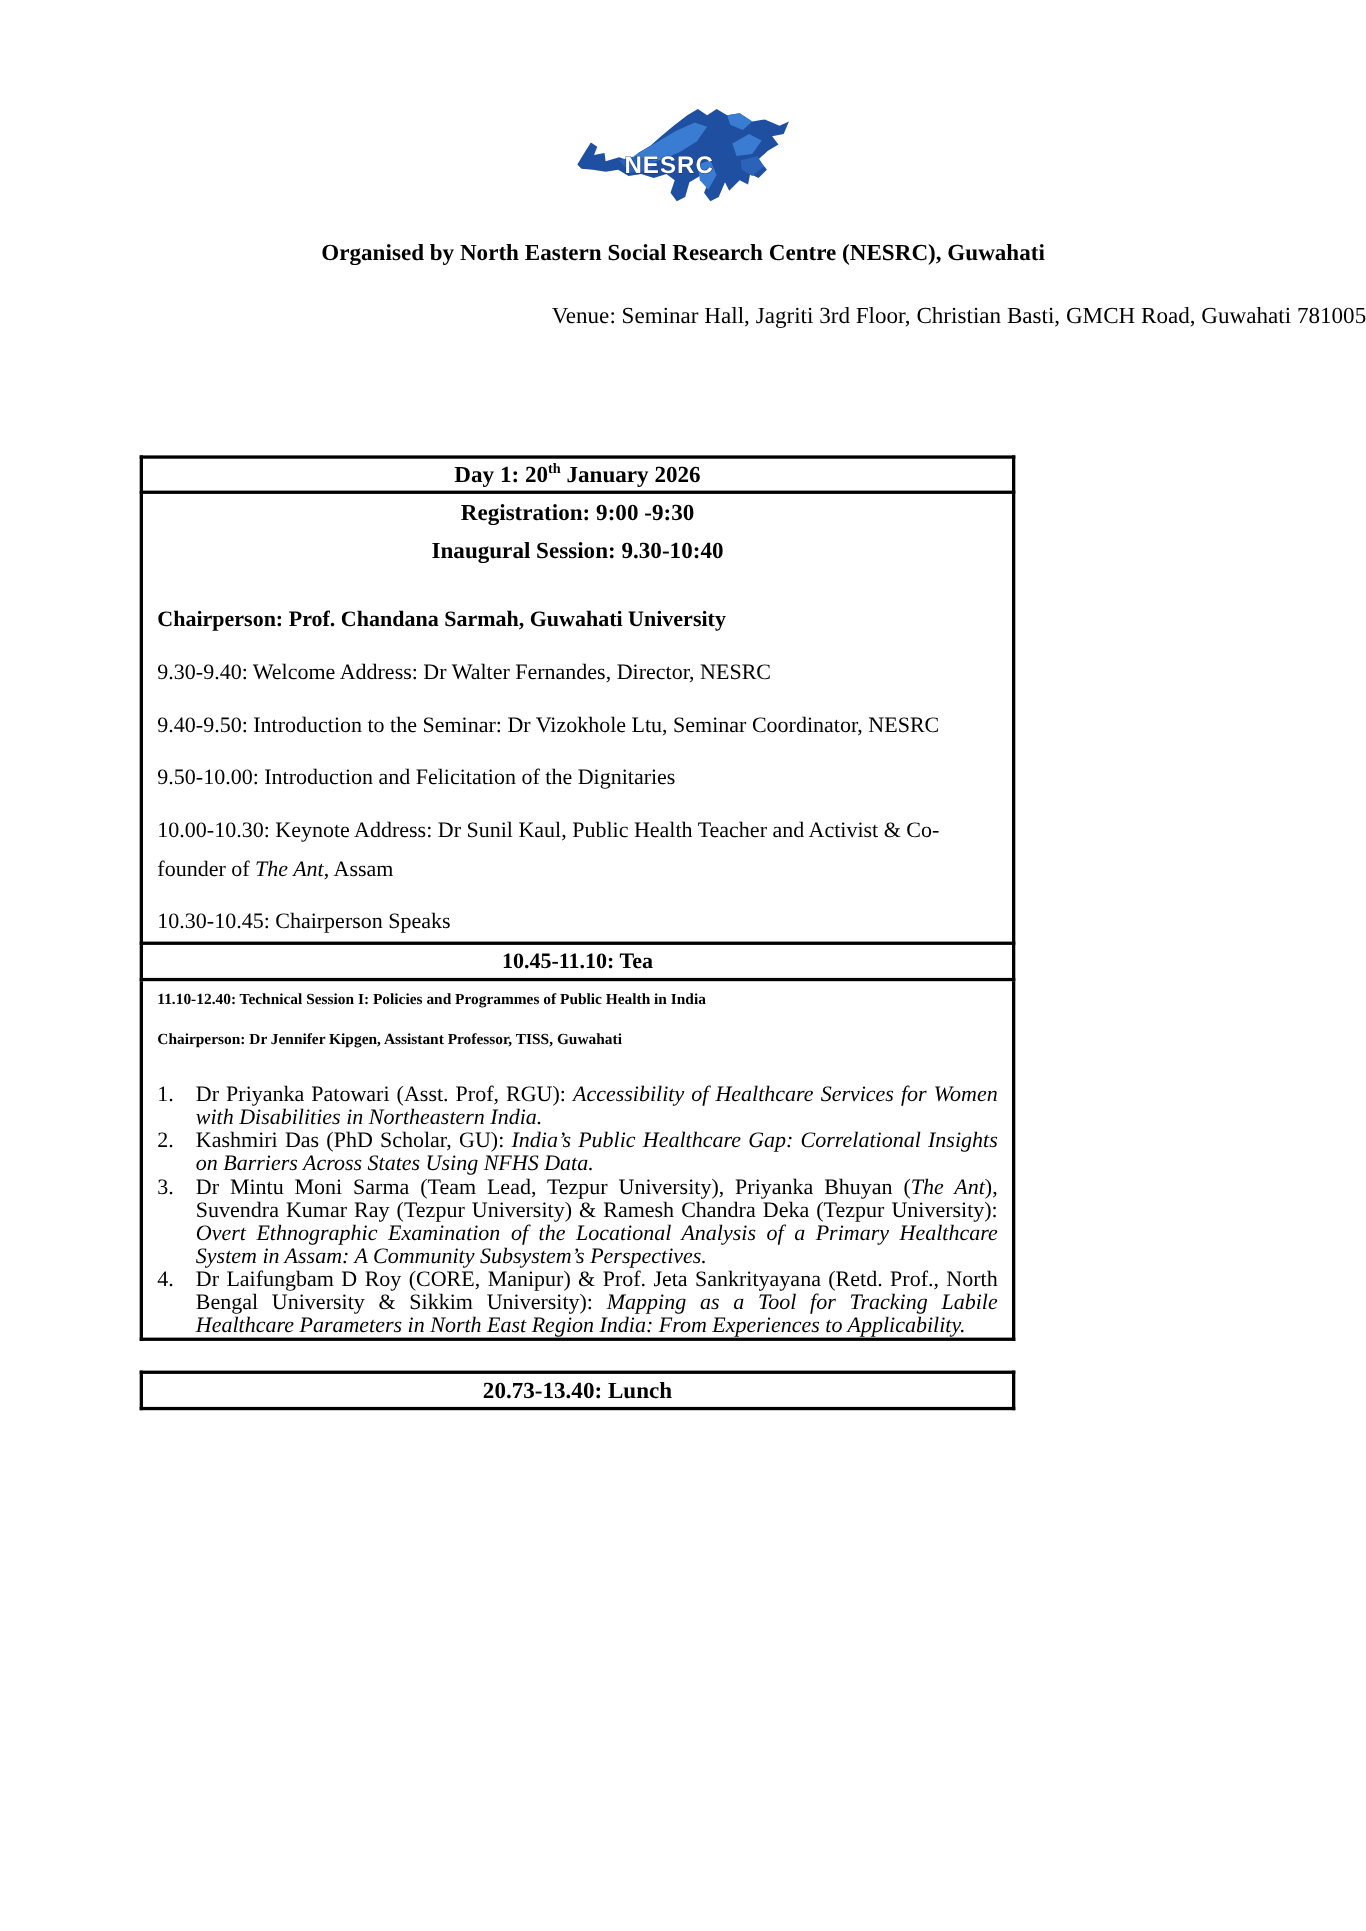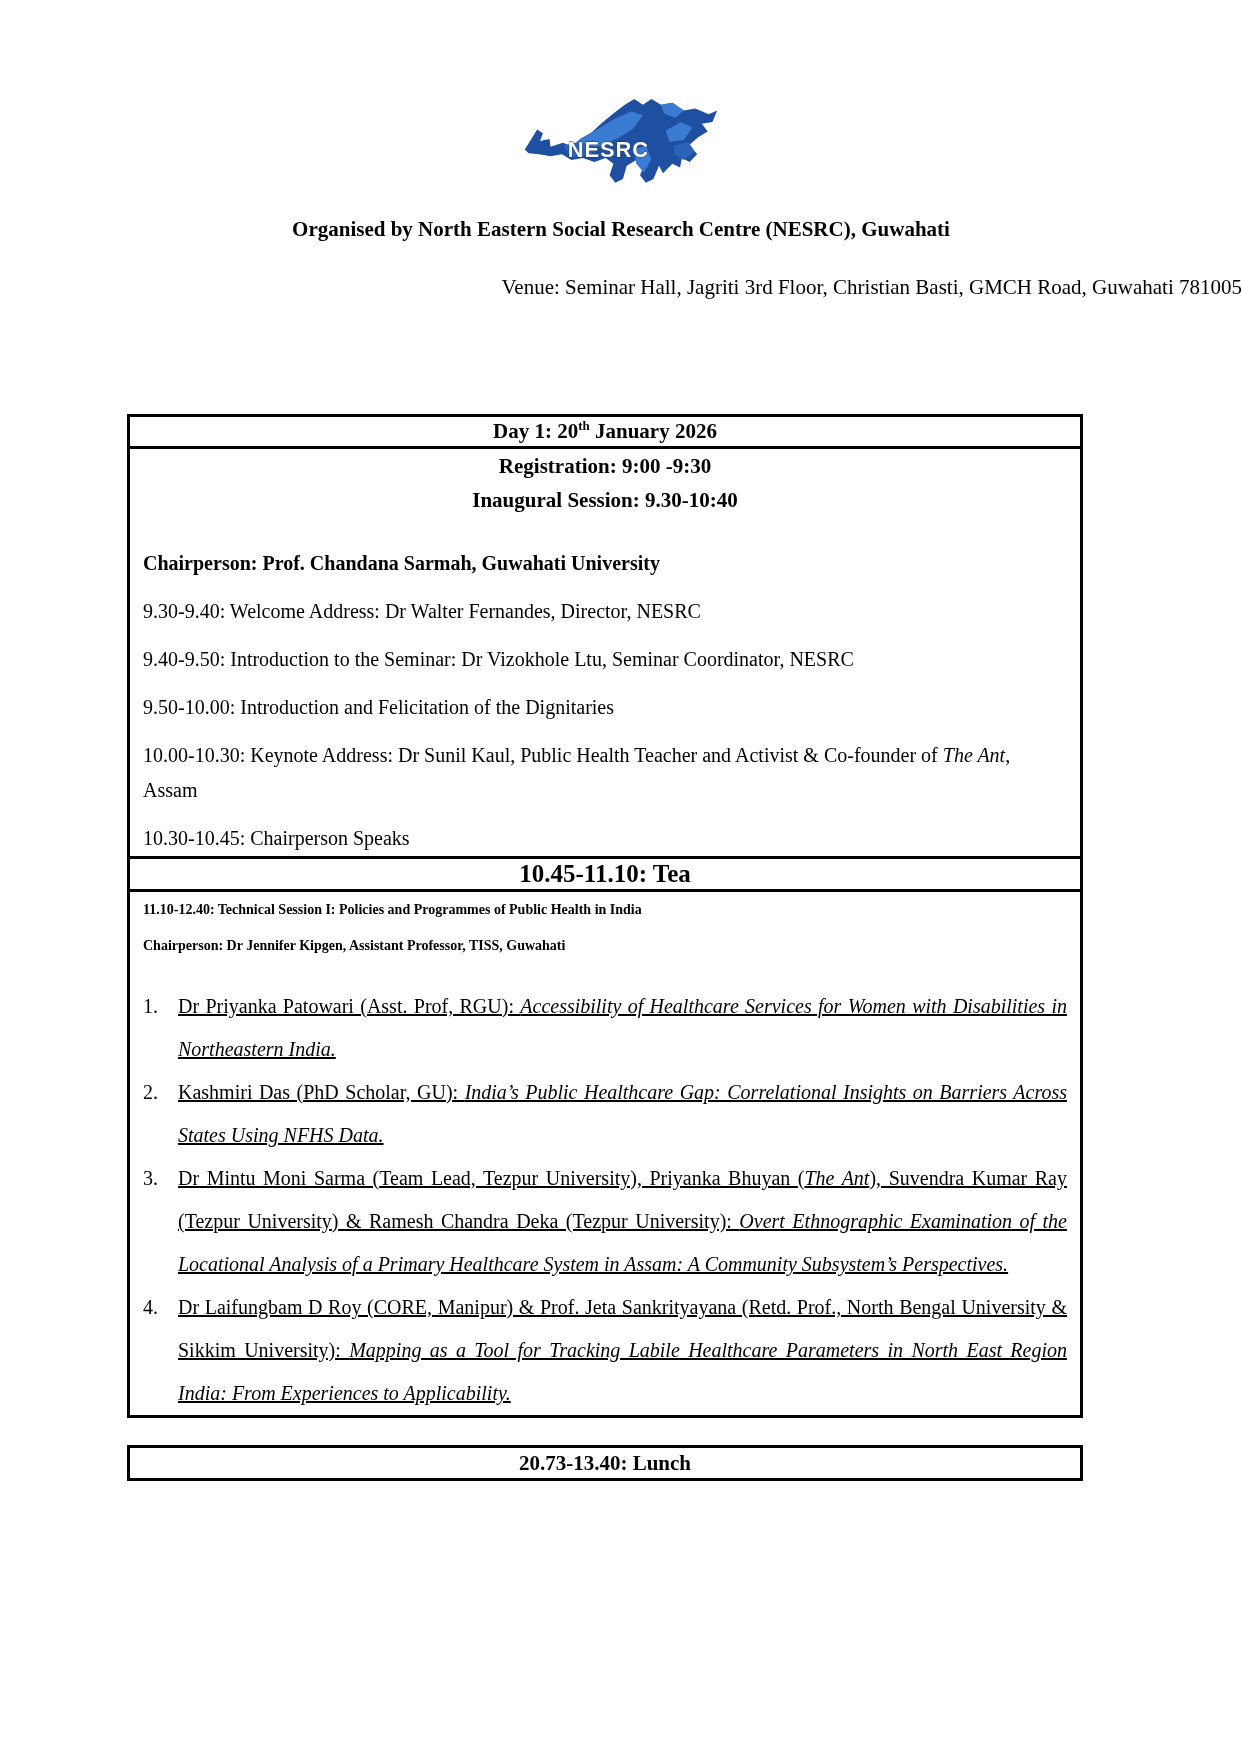--- a/index.html
+++ b/index.html
@@ -14,21 +14,21 @@
   .title-block {
     width:1000px; margin:20px auto 0;
     text-align:center; font-weight:bold;
     font-size:21px; line-height:30px;
   }
   .sub-block { margin-top:26px; text-align:center; font-weight:bold; font-size:21px; line-height:30px; }
   .venue-block { margin-top:28px; text-align:right; font-weight:normal; font-size:21px; line-height:30px; }
 
   table.sched {
     border-collapse:collapse;
-    width:956px;
+    width:796px;
     margin:0 0 0 127px;
     table-layout:fixed;
   }
   table.day-table { margin-top:112px; }
   table.sched td {
     border:3px solid #000;
     vertical-align:top;
     font-size:20px;
     padding:0 13px;
   }
@@ -38,28 +38,28 @@
   td.day-head-cell { padding:2px 13px 3px; }
   .day-head-line { font-size:21px; line-height:29px; }
   .day-head-line sup { font-size:13px; line-height:0; }
 
   td.inaug-cell { padding:4px 13px 16px; }
   .center-line { font-size:21px; line-height:34px; margin:0;text-align:center; }
   .para { margin:13px 0 0; line-height:35px; }
   .chair-first { margin-top:29px; }
 
   td.tea-cell { padding:1px 13px 2px; }
-  .tea-line { font-size:25px; line-height:30px;font-family:Liberation Serif, serif; }
+  .tea-line { font-size:20px; line-height:30px;font-family:Liberation Serif, serif; }
 
   td.tech-cell { padding:7px 4px 44px 13px; }
   .tech-head { font-size:14px; line-height:36px; margin:0; }
   .pres-list { margin-top:21px; }
   .pres {
     margin:0; padding-left:35px; text-indent:-35px;
-    text-align:justify; line-height:43px;text-decoration:underline;
+    text-align:justify; line-height:21px;
   }
   .pres .num { display:inline-block; width:35px; text-indent:0; }
 
   table.lunch-table { margin-top:27px; }
   td.lunch-cell { padding:2px 13px 3px; }
   .lunch-line { font-size:21px; line-height:30px; }
 </style>
 </head>
 <body>
 

